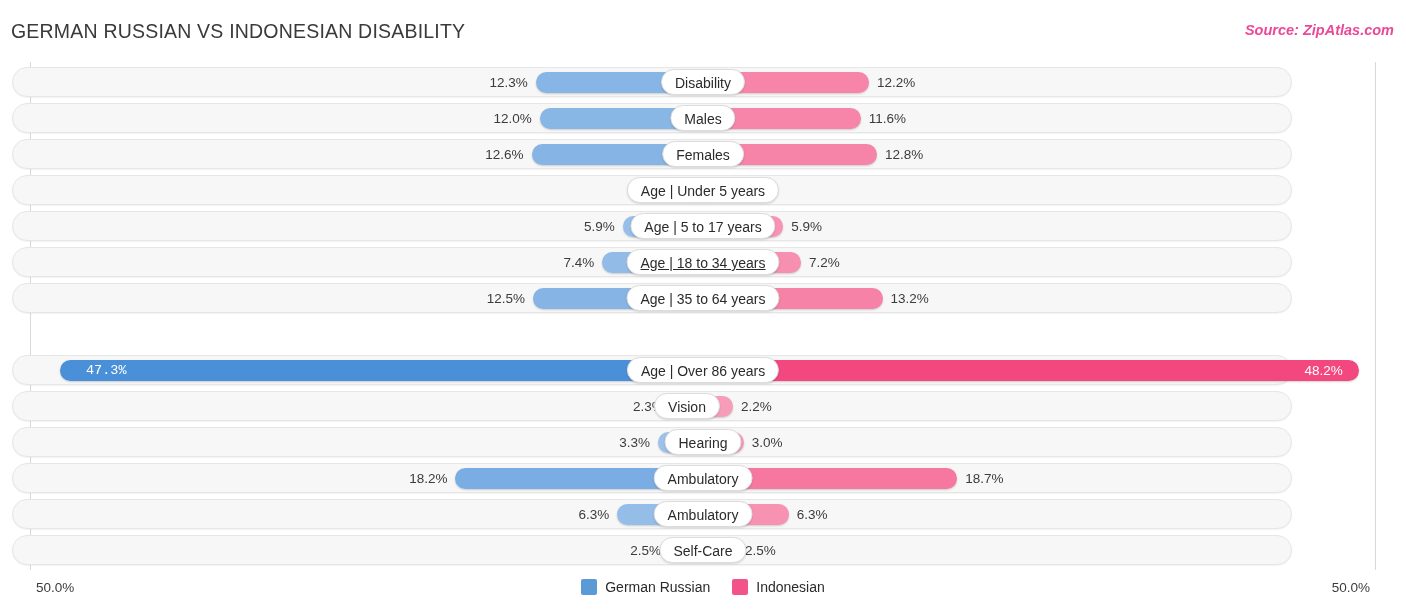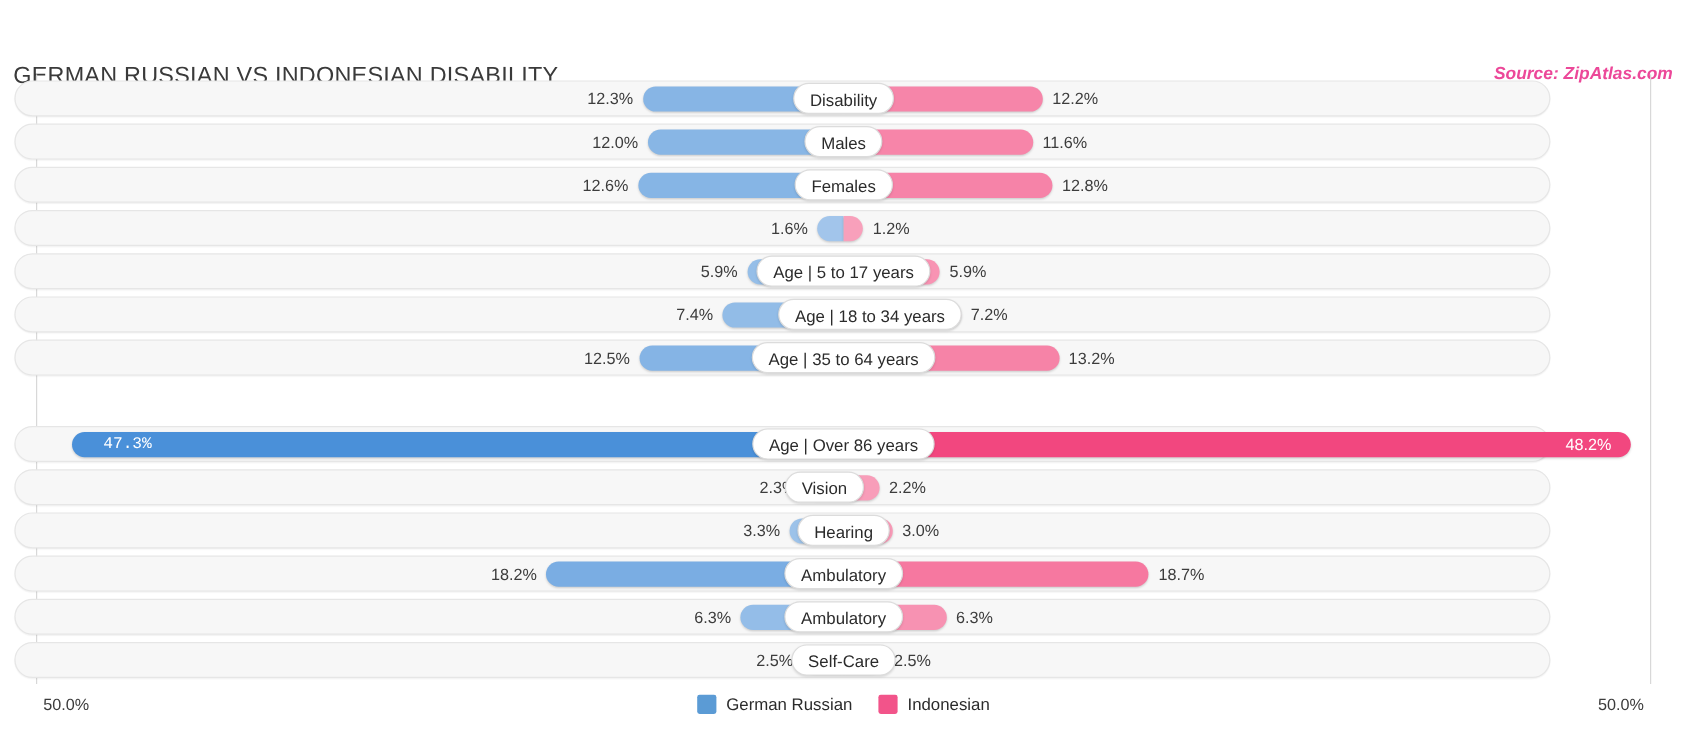--- a/index.html
+++ b/index.html
@@ -19,21 +19,20 @@
     height: 612px;
     box-sizing: border-box;
   }
 
   
   .header {
     position: absolute;
     left: 0; top: 0;
     width: 1406px;
     height: 62px;
-    margin-top: 32px;
   }
   .chart-title {
     position: absolute;
     left: 11px;
     top: 20px;
     font-size: 19.5px;
     color: #3a3a3a;
     letter-spacing: 0.2px;
     white-space: nowrap;
   }
@@ -215,38 +214,39 @@
             <div class="val right-side" style="left: 872.08px;">12.8%</div>
             <div class="label-pill" style="left: 690px;">Females</div>
           </div>
         </div>
         <div class="row" style="top: 113px;">
           <div class="row-inner">
             <div class="bar left" style="left: 668.24px; width: 21.76px; background: rgb(162, 197, 235);"></div>
             <div class="bar right" style="left: 690px; width: 16.32px; background: rgb(248, 160, 187);"></div>
             <div class="val left-side" style="right: 0px; left: 610.24px; width: 50px;">1.6%</div>
             <div class="val right-side" style="left: 714.32px;">1.2%</div>
+            <div class="label-pill" style="left: 690px;">Age | Under 5 years</div>
           </div>
         </div>
         <div class="row" style="top: 149px;">
           <div class="row-inner">
             <div class="bar left" style="left: 609.76px; width: 80.24px; background: rgb(149, 190, 232);"></div>
             <div class="bar right" style="left: 690px; width: 80.24px; background: rgb(248, 147, 179);"></div>
             <div class="val left-side" style="right: 0px; left: 551.76px; width: 50px;">5.9%</div>
             <div class="val right-side" style="left: 778.24px;">5.9%</div>
             <div class="label-pill" style="left: 690px;">Age | 5 to 17 years</div>
           </div>
         </div>
         <div class="row" style="top: 185px;">
           <div class="row-inner">
             <div class="bar left" style="left: 589.36px; width: 100.64px; background: rgb(146, 188, 231);"></div>
             <div class="bar right" style="left: 690px; width: 97.92px; background: rgb(247, 143, 176);"></div>
             <div class="val left-side" style="right: 0px; left: 531.36px; width: 50px;">7.4%</div>
             <div class="val right-side" style="left: 795.92px;">7.2%</div>
-            <div class="label-pill" style="left: 712px;">Age | 18 to 34 years</div>
+            <div class="label-pill" style="left: 690px; text-decoration: underline;">Age | 18 to 34 years</div>
           </div>
         </div>
         <div class="row" style="top: 221px;">
           <div class="row-inner">
             <div class="bar left" style="left: 520px; width: 170px; background: rgb(133, 180, 229);"></div>
             <div class="bar right" style="left: 690px; width: 179.52px; background: rgb(246, 131, 167);"></div>
             <div class="val left-side" style="right: 0px; left: 462px; width: 50px;">12.5%</div>
             <div class="val right-side" style="left: 877.52px;">13.2%</div>
             <div class="label-pill" style="left: 690px;">Age | 35 to 64 years</div>
           </div>

